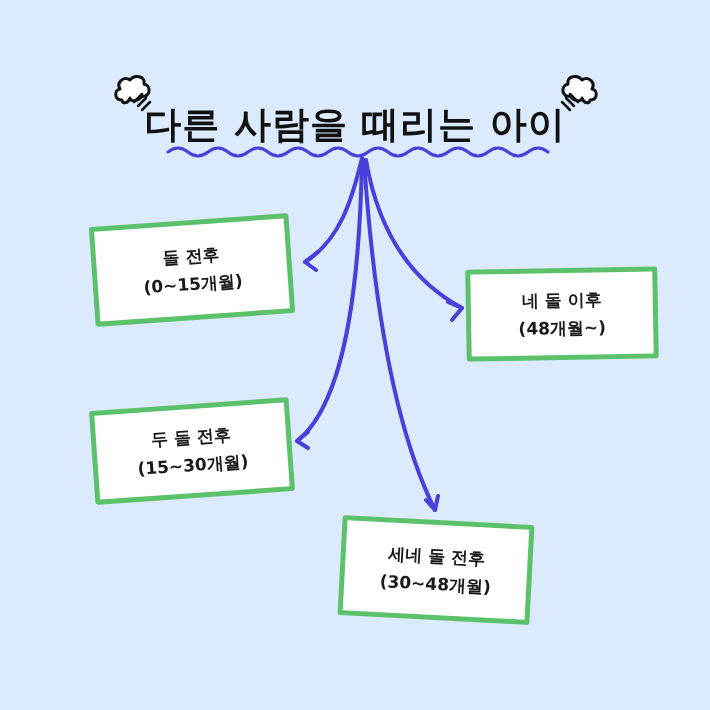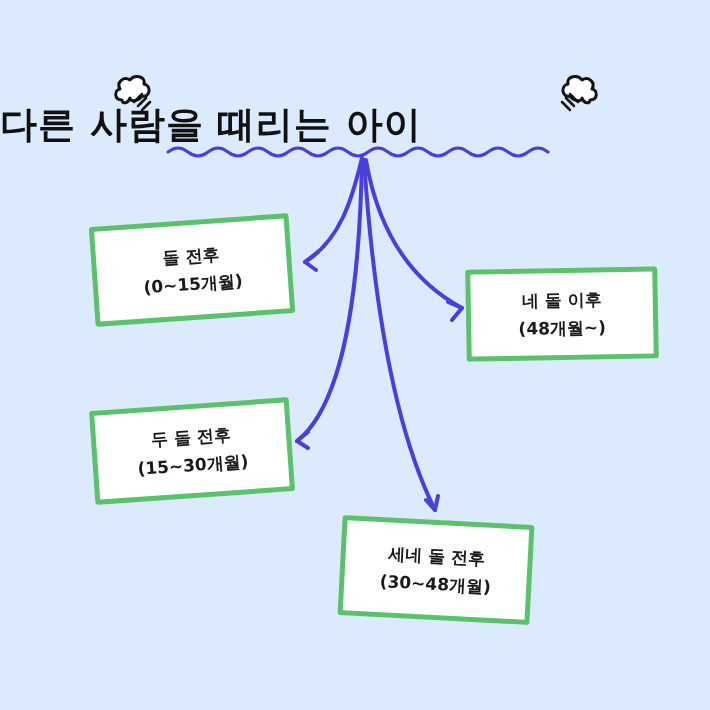--- a/index.html
+++ b/index.html
@@ -6,20 +6,21 @@
   body {
     width: 710px; height: 710px; overflow: hidden;
     background: #dbeafc;
     font-family: "DejaVu Sans", sans-serif;
     position: relative;
   }
   .stage { position: absolute; left: 0; top: 0; width: 710px; height: 710px; }
   svg.lines { position: absolute; left: 0; top: 0; width: 710px; height: 710px; }
   .title {
     position: absolute; left: 0; top: 100px; width: 710px;
+    text-align: center;
     font-size: 37px; font-weight: bold; color: #111;
     letter-spacing: 1px;
   }
   .cloud { position: absolute; width: 48px; height: 48px; }
   .card {
     position: absolute;
     background: #ffffff;
     border: 5px solid #5cc16b;
     border-radius: 3px;
     display: flex; flex-direction: column; align-items: center; justify-content: center;

